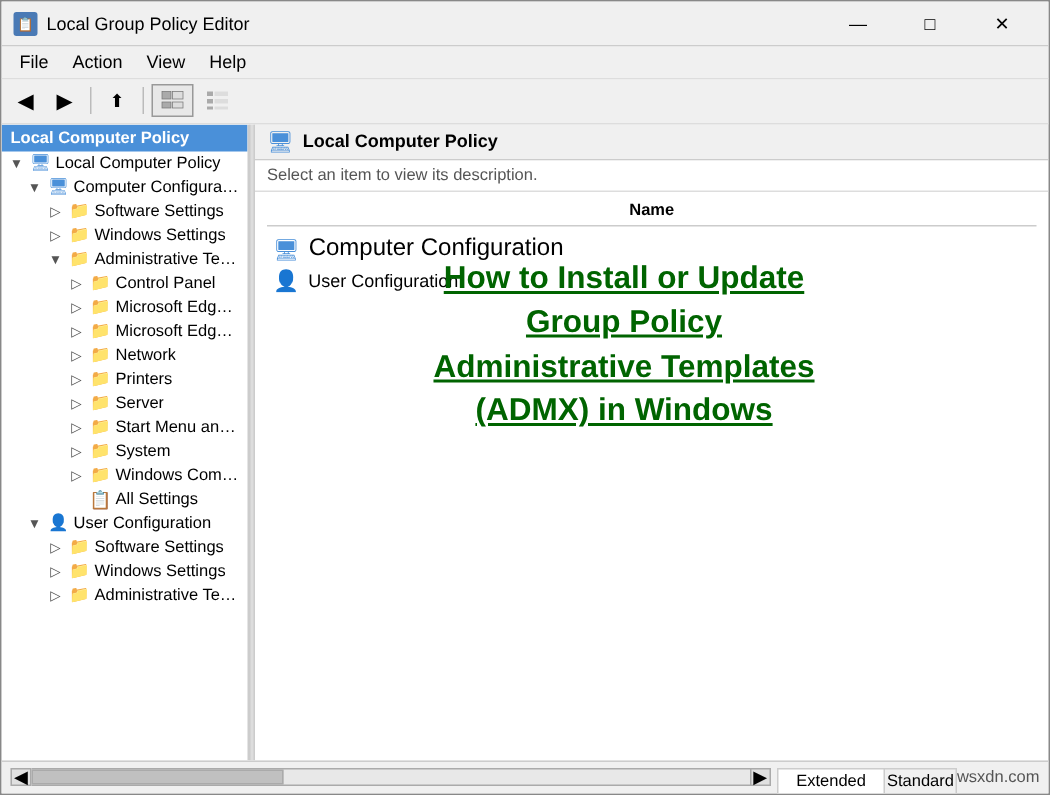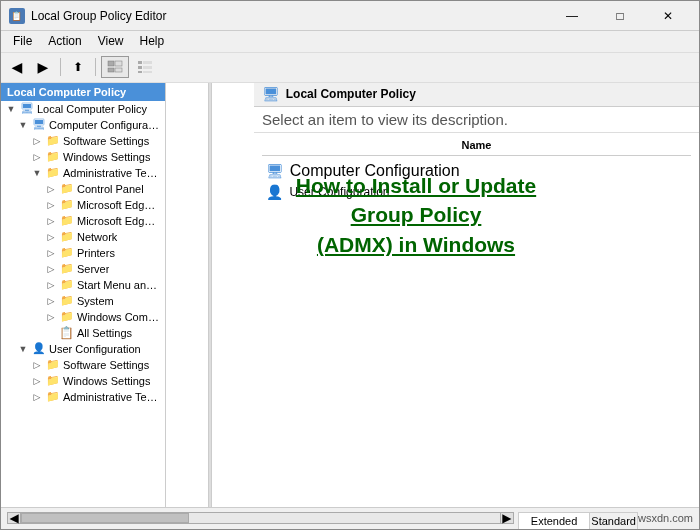--- a/index.html
+++ b/index.html
@@ -50,21 +50,20 @@
       display: flex; align-items: center; justify-content: center;
       font-size: 14px;
     }
     .toolbar-sep { width: 1px; height: 18px; background: #bbb; margin: 0 3px; }
 
     
     .main-container {
       display: flex;
       height: calc(530px - 30px - 22px - 30px - 22px);
       overflow: hidden;
-      gap: 42px;
     }
 
     
     .left-panel {
       width: 165px;
       min-width: 165px;
       border-right: 1px solid #ccc;
       overflow-y: auto;
       overflow-x: hidden;
       background: #fff;
@@ -125,21 +124,21 @@
       padding: 0 8px;
       gap: 6px;
     }
     .right-header-icon { font-size: 14px; color: #4a90d9; }
     .right-header-title { font-size: 12px; font-weight: bold; }
 
     
     .right-toolbar {
       border-bottom: 1px solid #ddd;
       padding: 4px 8px;
-      font-size: 15px;
+      font-size: 11px;
       color: #555;
       background: #fff;
     }
 
     
     .right-content {
       flex: 1;
       display: flex;
       overflow: hidden;
       text-align: center;
@@ -405,20 +404,21 @@
             <span style="font-size:14px; color:#4a90d9;">👤</span>
             <span style="font-size:12px;">User Configuration</span>
           </div>
         </div>
       </div>
 
       <div style="position:absolute; top:170px; left:220px; width:390px; text-align:center; z-index:10; pointer-events:none;">
         <div style="font-family:Arial,sans-serif; font-size:21px; font-weight:bold; color:#006400; text-decoration:underline; line-height:1.4;">
           <div>How to Install or Update</div>
           <div>Group Policy</div>
+          <div>Administrative Templates</div>
           <div>(ADMX) in Windows</div>
         </div>
       </div>
 
     </div>
   </div>
 
   <div class="statusbar">
     <div style="display:flex; align-items:flex-end; padding-left:6px; flex:1;">
 

